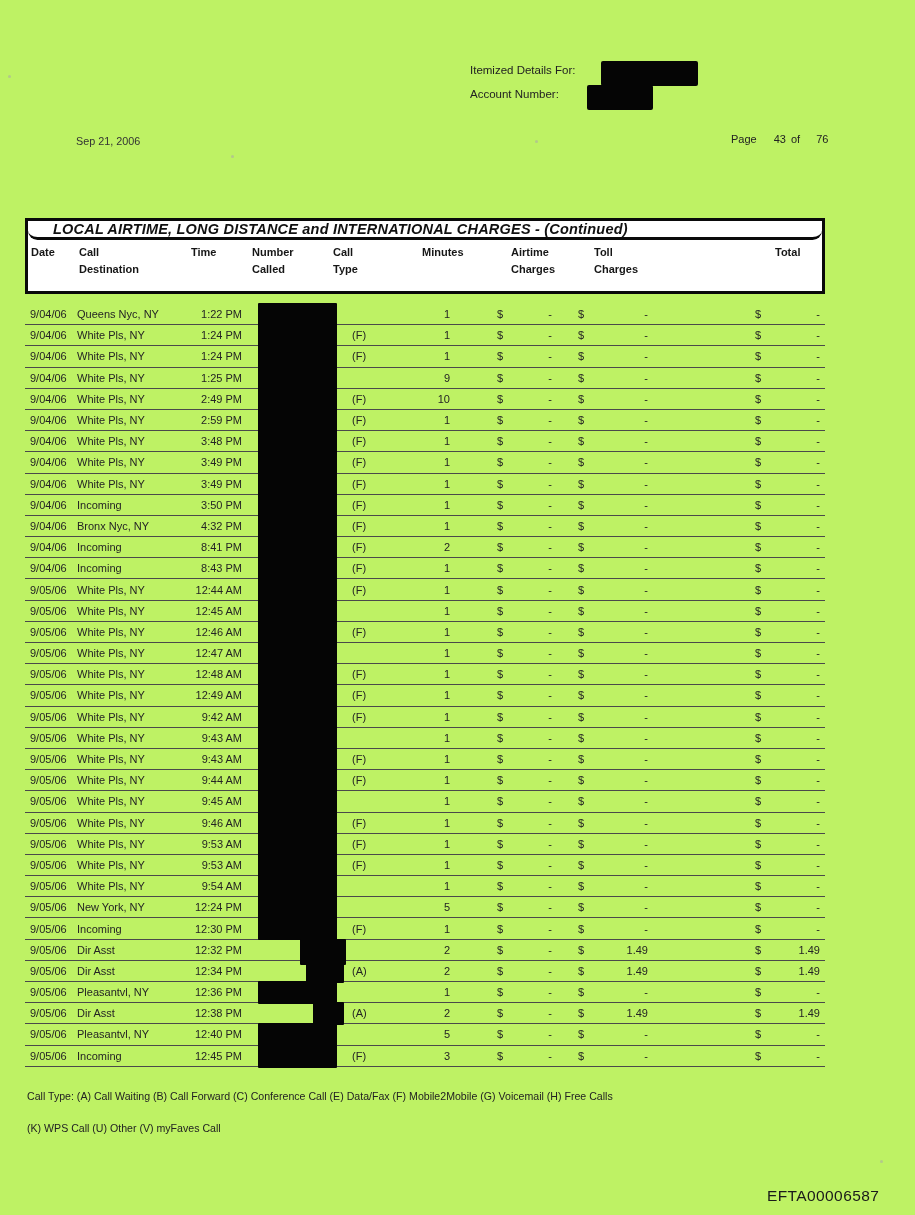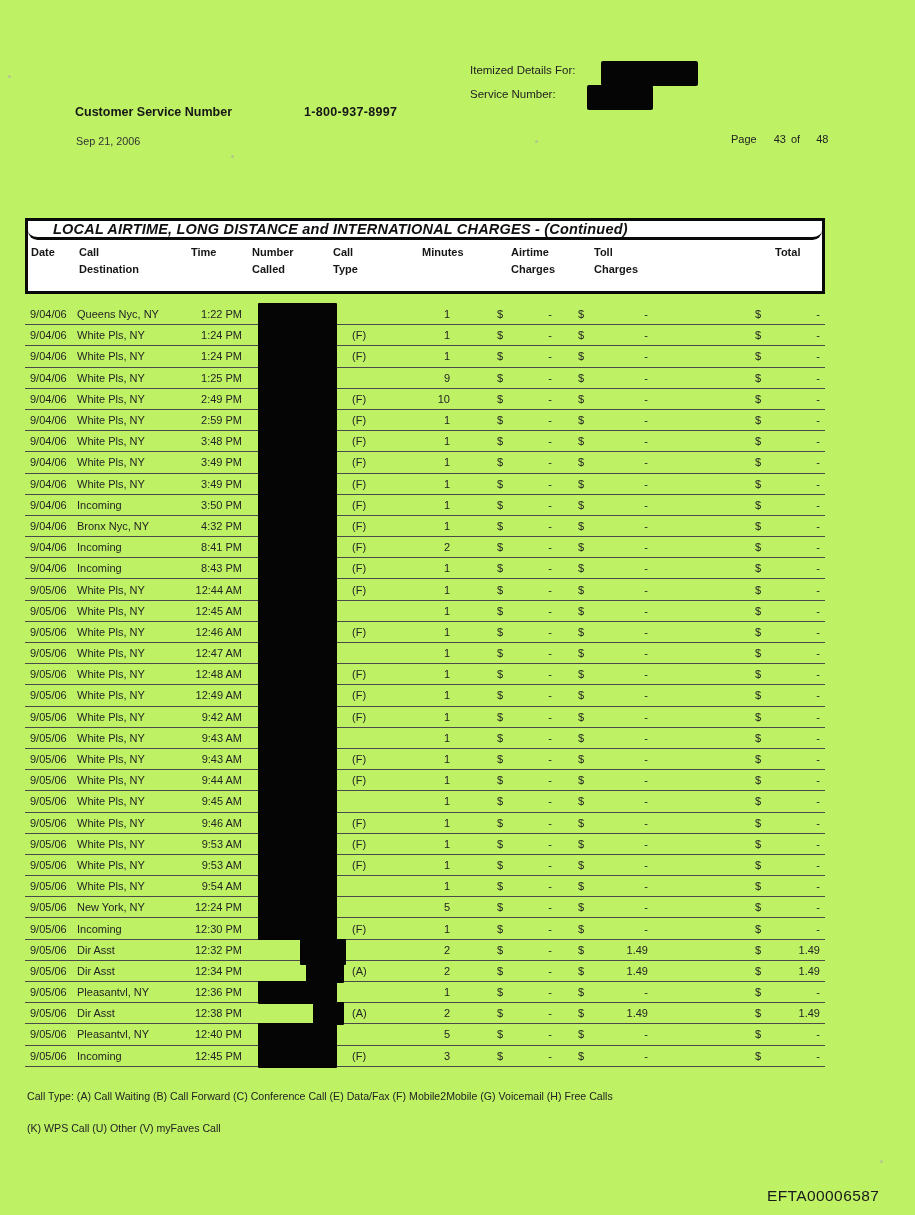--- a/index.html
+++ b/index.html
@@ -90,30 +90,27 @@
   
   .speck { position:absolute; width:3px; height:3px; border-radius:50%; background:#aaa; opacity:.55; }
 </style>
 </head>
 <body>
 
 <div class="page">
 
   <div class="hdr-label lbl-itemized">Itemized Details For:</div>
   <div class="redact redact-name"></div>
-  <div class="hdr-label lbl-account">Service Number:</div>
+  <div class="hdr-label lbl-account">Account Number:</div>
   <div class="redact redact-account"></div>
 
-  <div class="cs-row">
-    <span>Customer Service Number</span><span class="cs-number">1-800-937-8997</span>
-  </div>
   <div class="stmt-date">Sep 21, 2006</div>
 
   <div class="page-no">
-    <span>Page</span><span class="gap1">43</span><span class="gap2">of</span><span class="gap3">48</span>
+    <span>Page</span><span class="gap1">43</span><span class="gap2">of</span><span class="gap3">76</span>
   </div>
 
   <div class="table-wrap">
     <div class="table-head">
       <div class="title-row">LOCAL AIRTIME, LONG DISTANCE and INTERNATIONAL CHARGES  - (Continued)</div>
       <div class="colhead-area">
         <div class="colhead hc0">
             <div>Date</div>
             <div></div>
           </div>

